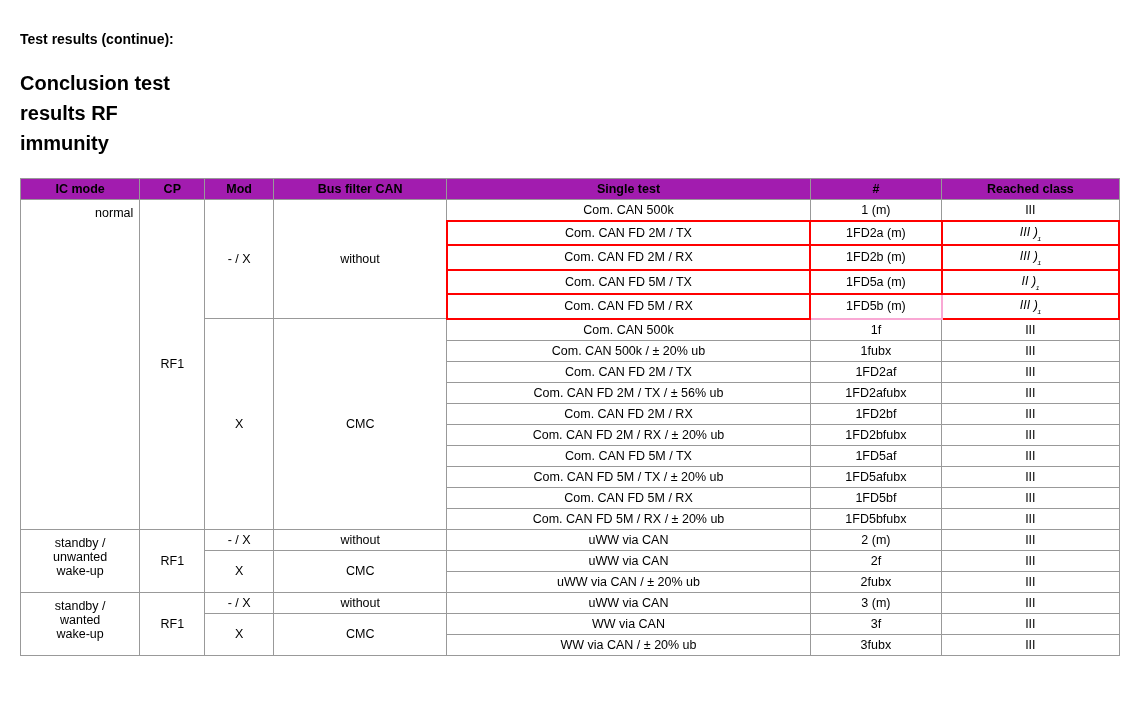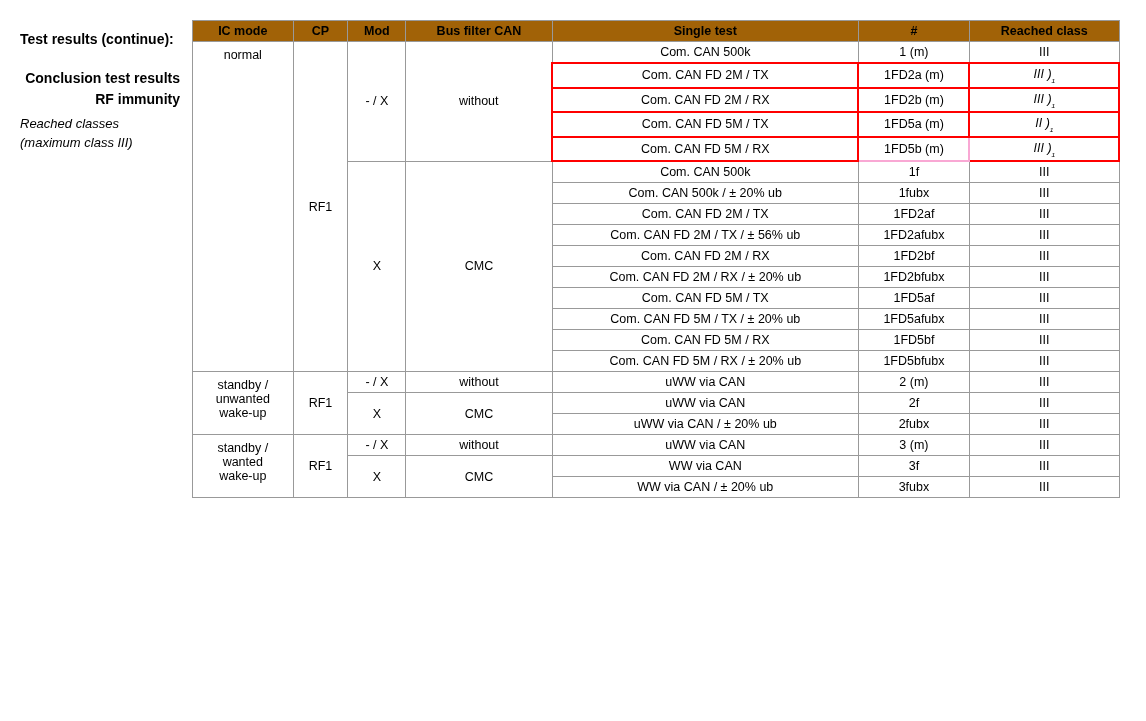--- a/index.html
+++ b/index.html
@@ -5,39 +5,39 @@
     * { box-sizing: border-box; margin: 0; padding: 0; }
     body {
       font-family: Arial, sans-serif;
       font-size: 13px;
       background: #fff;
       color: #000;
       padding: 20px;
     }
     .page-container {
       display: flex;
-      gap: 12px;
+      flex-direction: column;
+      gap: 20px;
       max-width: 1100px;
     }
     .left-panel {
       width: 160px;
       flex-shrink: 0;
       padding-top: 10px;
     }
     .left-panel .title {
       font-weight: bold;
       font-size: 14px;
       margin-bottom: 18px;
       line-height: 1.4;
     }
     .left-panel .conclusion {
-      font-size: 14px;
+      font-size: 20px;
       font-weight: bold;
       line-height: 1.5;
-      text-align: right;
     }
     .left-panel .reached {
       font-size: 13px;
       font-style: italic;
       margin-top: 4px;
       line-height: 1.5;
     }
     .right-panel {
       flex: 1;
     }
@@ -46,21 +46,21 @@
       width: 100%;
       font-size: 12.5px;
     }
     th, td {
       border: 1px solid #999;
       padding: 3px 6px;
       text-align: center;
       vertical-align: middle;
     }
     th {
-      background: #a16207;
+      background: #a21caf;
       font-weight: bold;
     }
     td.left-align {
       text-align: center;
     }
     .italic-cell {
       font-style: italic;
     }
     .comment-section {
       margin-top: 24px;
@@ -85,39 +85,38 @@
 </head>
 <body>
 
 <div class="page-container">
 
   <div class="left-panel">
     <div class="title">Test results (continue):</div>
     <div class="conclusion">
       <span>Conclusion test results RF immunity</span>
     </div>
-    <div class="reached">Reached classes (maximum class III)</div>
   </div>
 
   <div class="right-panel">
     <table>
       <thead>
         <tr>
           <th>IC mode</th>
           <th>CP</th>
           <th>Mod</th>
           <th>Bus filter CAN</th>
           <th>Single test</th>
           <th>#</th>
           <th>Reached class</th>
         </tr>
       </thead>
       <tbody id="table-body">
       <tr>
-            <td rowspan="15" style="white-space: pre-line; vertical-align: top; padding-top: 6px;">normal</td>
+            <td rowspan="15" style="white-space: pre-line; vertical-align: top; padding-top: 6px; text-align: right;">normal</td>
             <td rowspan="15">RF1</td>
             <td rowspan="5">-&nbsp;/&nbsp;X</td>
             <td rowspan="5">without</td>
             <td class="left-align">Com. CAN 500k</td>
             <td>1 (m)</td>
             <td>III</td>
           </tr>
           <tr>
             <td class="left-align" style="border: 2px solid red;">Com. CAN FD 2M / TX</td>
             <td style="border: 2px solid red;">1FD2a (m)</td>

